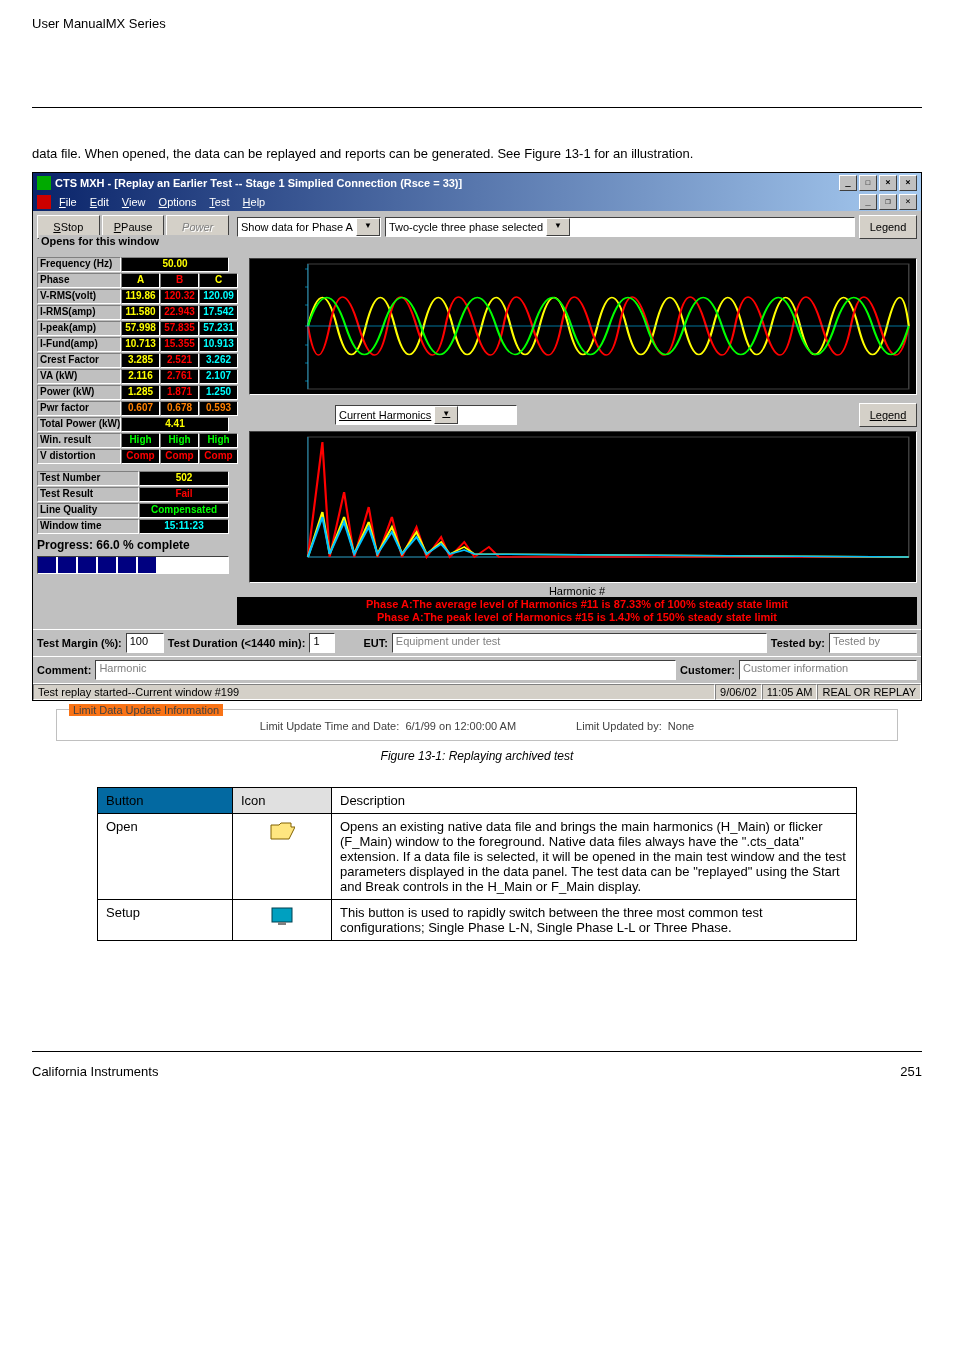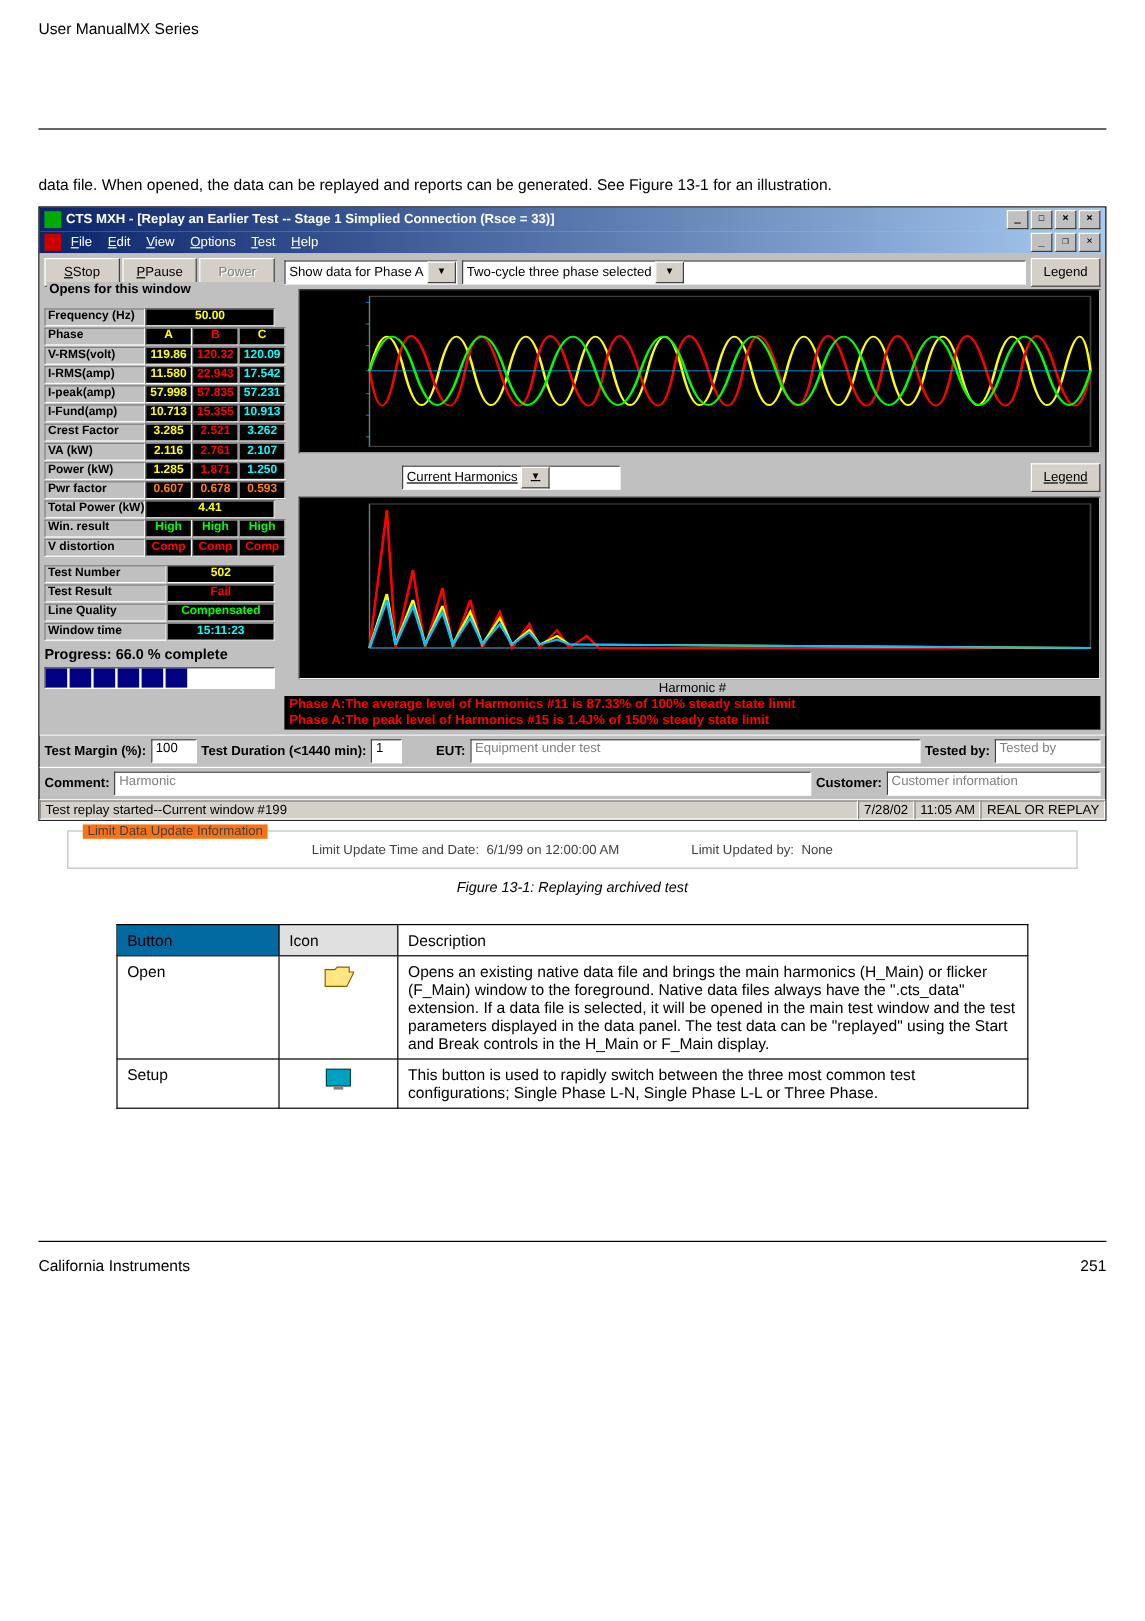--- a/index.html
+++ b/index.html
@@ -17,21 +17,21 @@
 .titlebar-inner { background:linear-gradient(to right,#0a246a,#a6caf0); color:#fff; display:flex; align-items:center; padding:1px 4px; font-size:11px; }
 .tb-icon2 { width:14px; height:14px; background:#c00; margin-right:4px; }
 
 .menubar { background:#d4d0c8; padding:1px 4px; font-size:11px; }
 .menubar span { margin-right:10px; }
 .menubar u { text-decoration:underline; }
 
 .content-row { display:flex; }
 .left-panel { width:192px; padding:4px; background:#c0c0c0; }
 .btn-3d { display:inline-flex; align-items:center; justify-content:center; height:22px; background:#d4d0c8; border:1px solid #fff; border-right-color:#404040; border-bottom-color:#404040; font-size:11px; }
-.btn-disabled { color:#808080; text-shadow:1px 1px #fff; }
+.btn-disabled { color:#808080; text-shadow:1px 1px #fff;font-style:italic; }
 .btn-row { display:flex; gap:2px; margin-bottom:4px; }
 .btn-row .btn-3d { flex:1; }
 .group-label { position:relative; top:-10px; left:2px; background:#c0c0c0; padding:0 2px; font-weight:bold; font-size:11px; }
 
 .data-field { display:flex; margin-bottom:1px; height:15px; font-size:10px; }
 .df-label { flex:0 0 78px; border:1px solid #808080; border-right-color:#fff; border-bottom-color:#fff; background:#c0c0c0; padding:0 2px; font-weight:bold; white-space:nowrap; overflow:hidden; }
 .df-val { flex:1; border:1px solid #808080; border-right-color:#fff; border-bottom-color:#fff; padding:0 2px; font-weight:bold; text-align:center; white-space:nowrap; overflow:hidden; }
 .bg-black { background:#000; }
 .c-yellow { color:#ffff00; }
 .c-red { color:#ff0000; }
@@ -41,34 +41,34 @@
 
 .df3 .df-val { flex:0 0 33px; }
 .df-wide { flex:1; }
 
 .progress-label { font-weight:bold; font-size:12px; margin:4px 0; }
 .progress-bar { height:16px; border:1px solid #404040; border-right-color:#fff; border-bottom-color:#fff; background:#fff; display:flex; }
 .pb-seg { width:18px; height:100%; background:#000080; margin-right:2px; }
 
 .right-panel { flex:1; background:#c0c0c0; padding:4px; display:flex; flex-direction:column; }
 
-.toolbar-r { display:flex; align-items:center; gap:4px; margin-bottom:2px; font-size:11px; }
+.toolbar-r { display:flex; align-items:center; gap:4px; margin-bottom:19px; font-size:11px; }
 .combo { display:inline-flex; align-items:center; border:1px solid #404040; border-right-color:#fff; border-bottom-color:#fff; background:#fff; height:18px; font-size:11px; }
 .combo span { padding:0 3px; white-space:nowrap; }
 .combo .arrow { width:16px; height:16px; background:#d4d0c8; border:1px solid #fff; border-right-color:#404040; border-bottom-color:#404040; text-align:center; font-size:8px; line-height:14px; }
 
 .chart { background:#000; border:1px solid #404040; border-right-color:#fff; border-bottom-color:#fff; position:relative; height:135px; margin-bottom:4px; }
 .chart svg { width:100%; height:100%; }
 
 .chart2 { height:150px; }
 .chart-xlabel { text-align:center; font-size:11px; margin-top:-2px; }
 
 .toolbar-mid { display:flex; align-items:center; gap:18px; margin:4px 0;text-decoration:underline; }
 
-.status-strip { background:#000; color:#ff0000; font-size:11px; font-weight:bold; padding:1px 4px; line-height:13px; }
+.status-strip { background:#000; color:#ff0000; font-size:11px; font-weight:bold; padding:1px 4px; text-align:center; line-height:13px; }
 
 .bottom-fields { display:flex; align-items:center; gap:4px; padding:3px 4px; font-size:11px; font-weight:bold; border-top:1px solid #fff; }
 .bottom-fields .input { background:#fff; border:1px solid #404040; border-right-color:#fff; border-bottom-color:#fff; font-weight:normal; padding:1px 3px; height:16px; color:#808080; }
 
 .statusbar { background:#d4d0c8; border-top:1px solid #fff; display:flex; font-size:11px; }
 .sb-cell { border:1px solid #808080; border-right-color:#fff; border-bottom-color:#fff; padding:1px 4px; }
 .sb-flex { flex:1; }
 
 .limit-info { margin:8px 24px; border:1px solid #c0c0c0; padding:8px 12px; font-size:11px; color:#404040; }
 .limit-title { position:relative; top:-14px; background:#f97316; padding:0 4px; display:inline-block; }
@@ -363,21 +363,21 @@
     </div>
     <div class="bottom-fields">
       <span>Comment:</span>
       <span class="input" style="flex:1">Harmonic</span>
       <span>Customer:</span>
       <span class="input" style="width:170px">Customer information</span>
     </div>
 
     <div class="statusbar">
       <span class="sb-cell sb-flex">Test replay started--Current window #199</span>
-      <span class="sb-cell">7/28/02</span>
+      <span class="sb-cell">9/06/02</span>
       <span class="sb-cell">11:05 AM</span>
       <span class="sb-cell">REAL OR REPLAY</span>
     </div>
   </div>
 
   <div class="limit-info">
     <span class="limit-title">Limit Data Update Information</span>
     <div style="display:flex;gap:60px;margin-top:-10px;justify-content:center">
       <span><span>Limit Update Time and Date:</span>&nbsp;&nbsp;<span>6/1/99 on 12:00:00 AM</span></span>
       <span><span>Limit Updated by:</span>&nbsp;&nbsp;<span>None</span></span>

